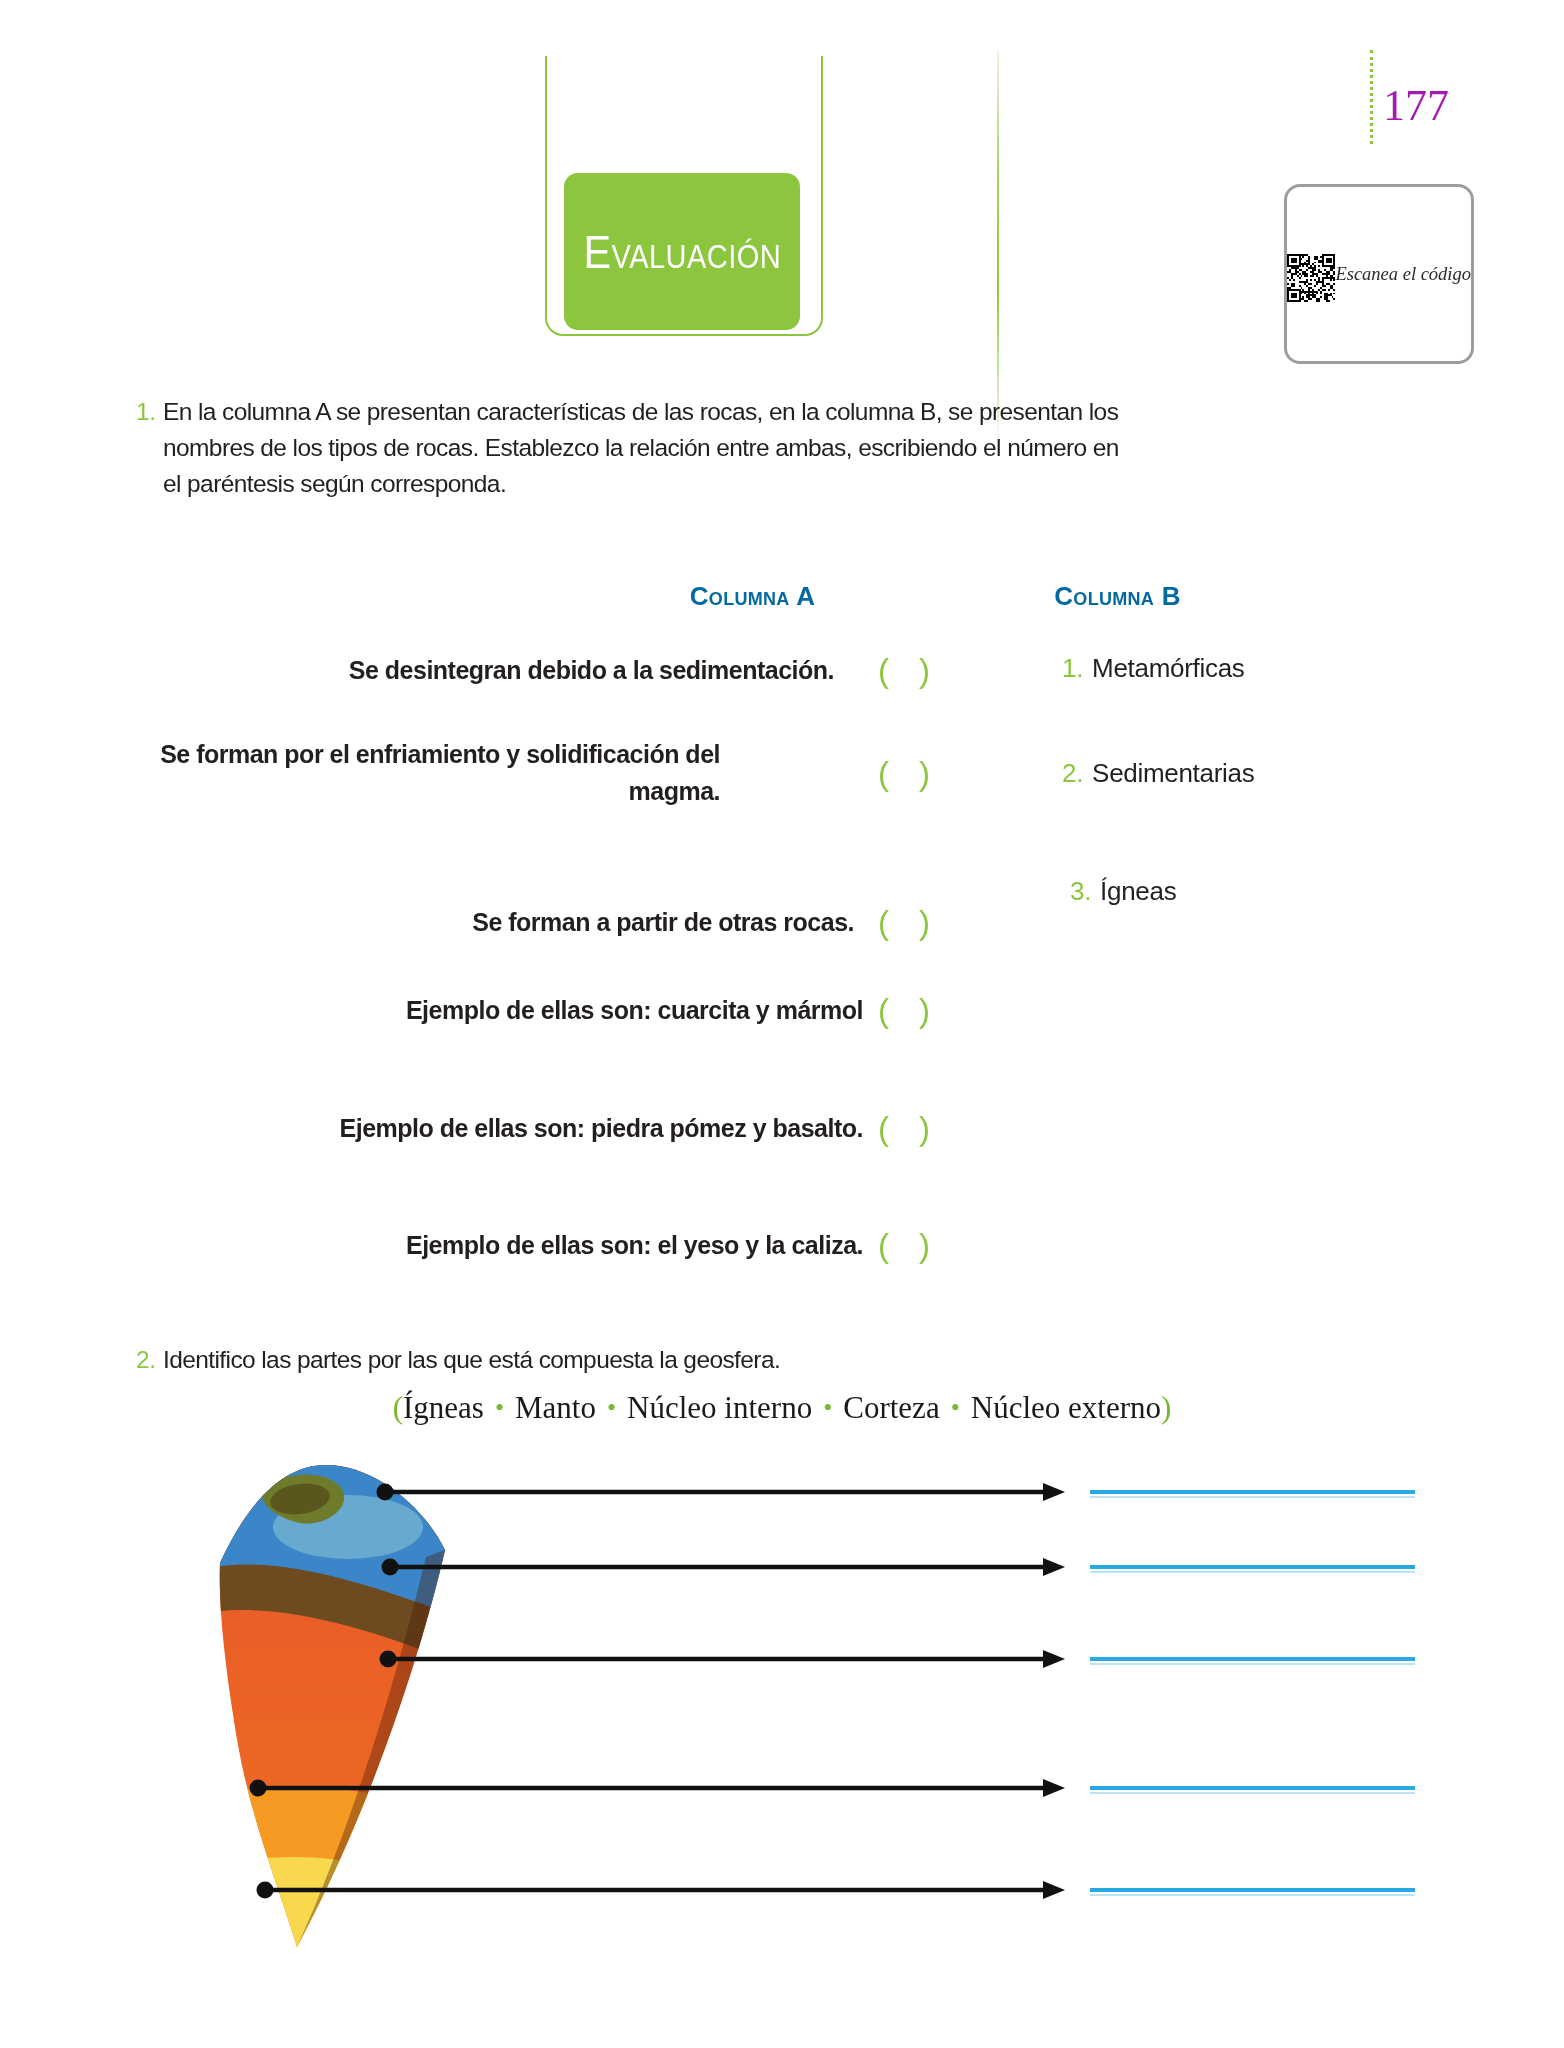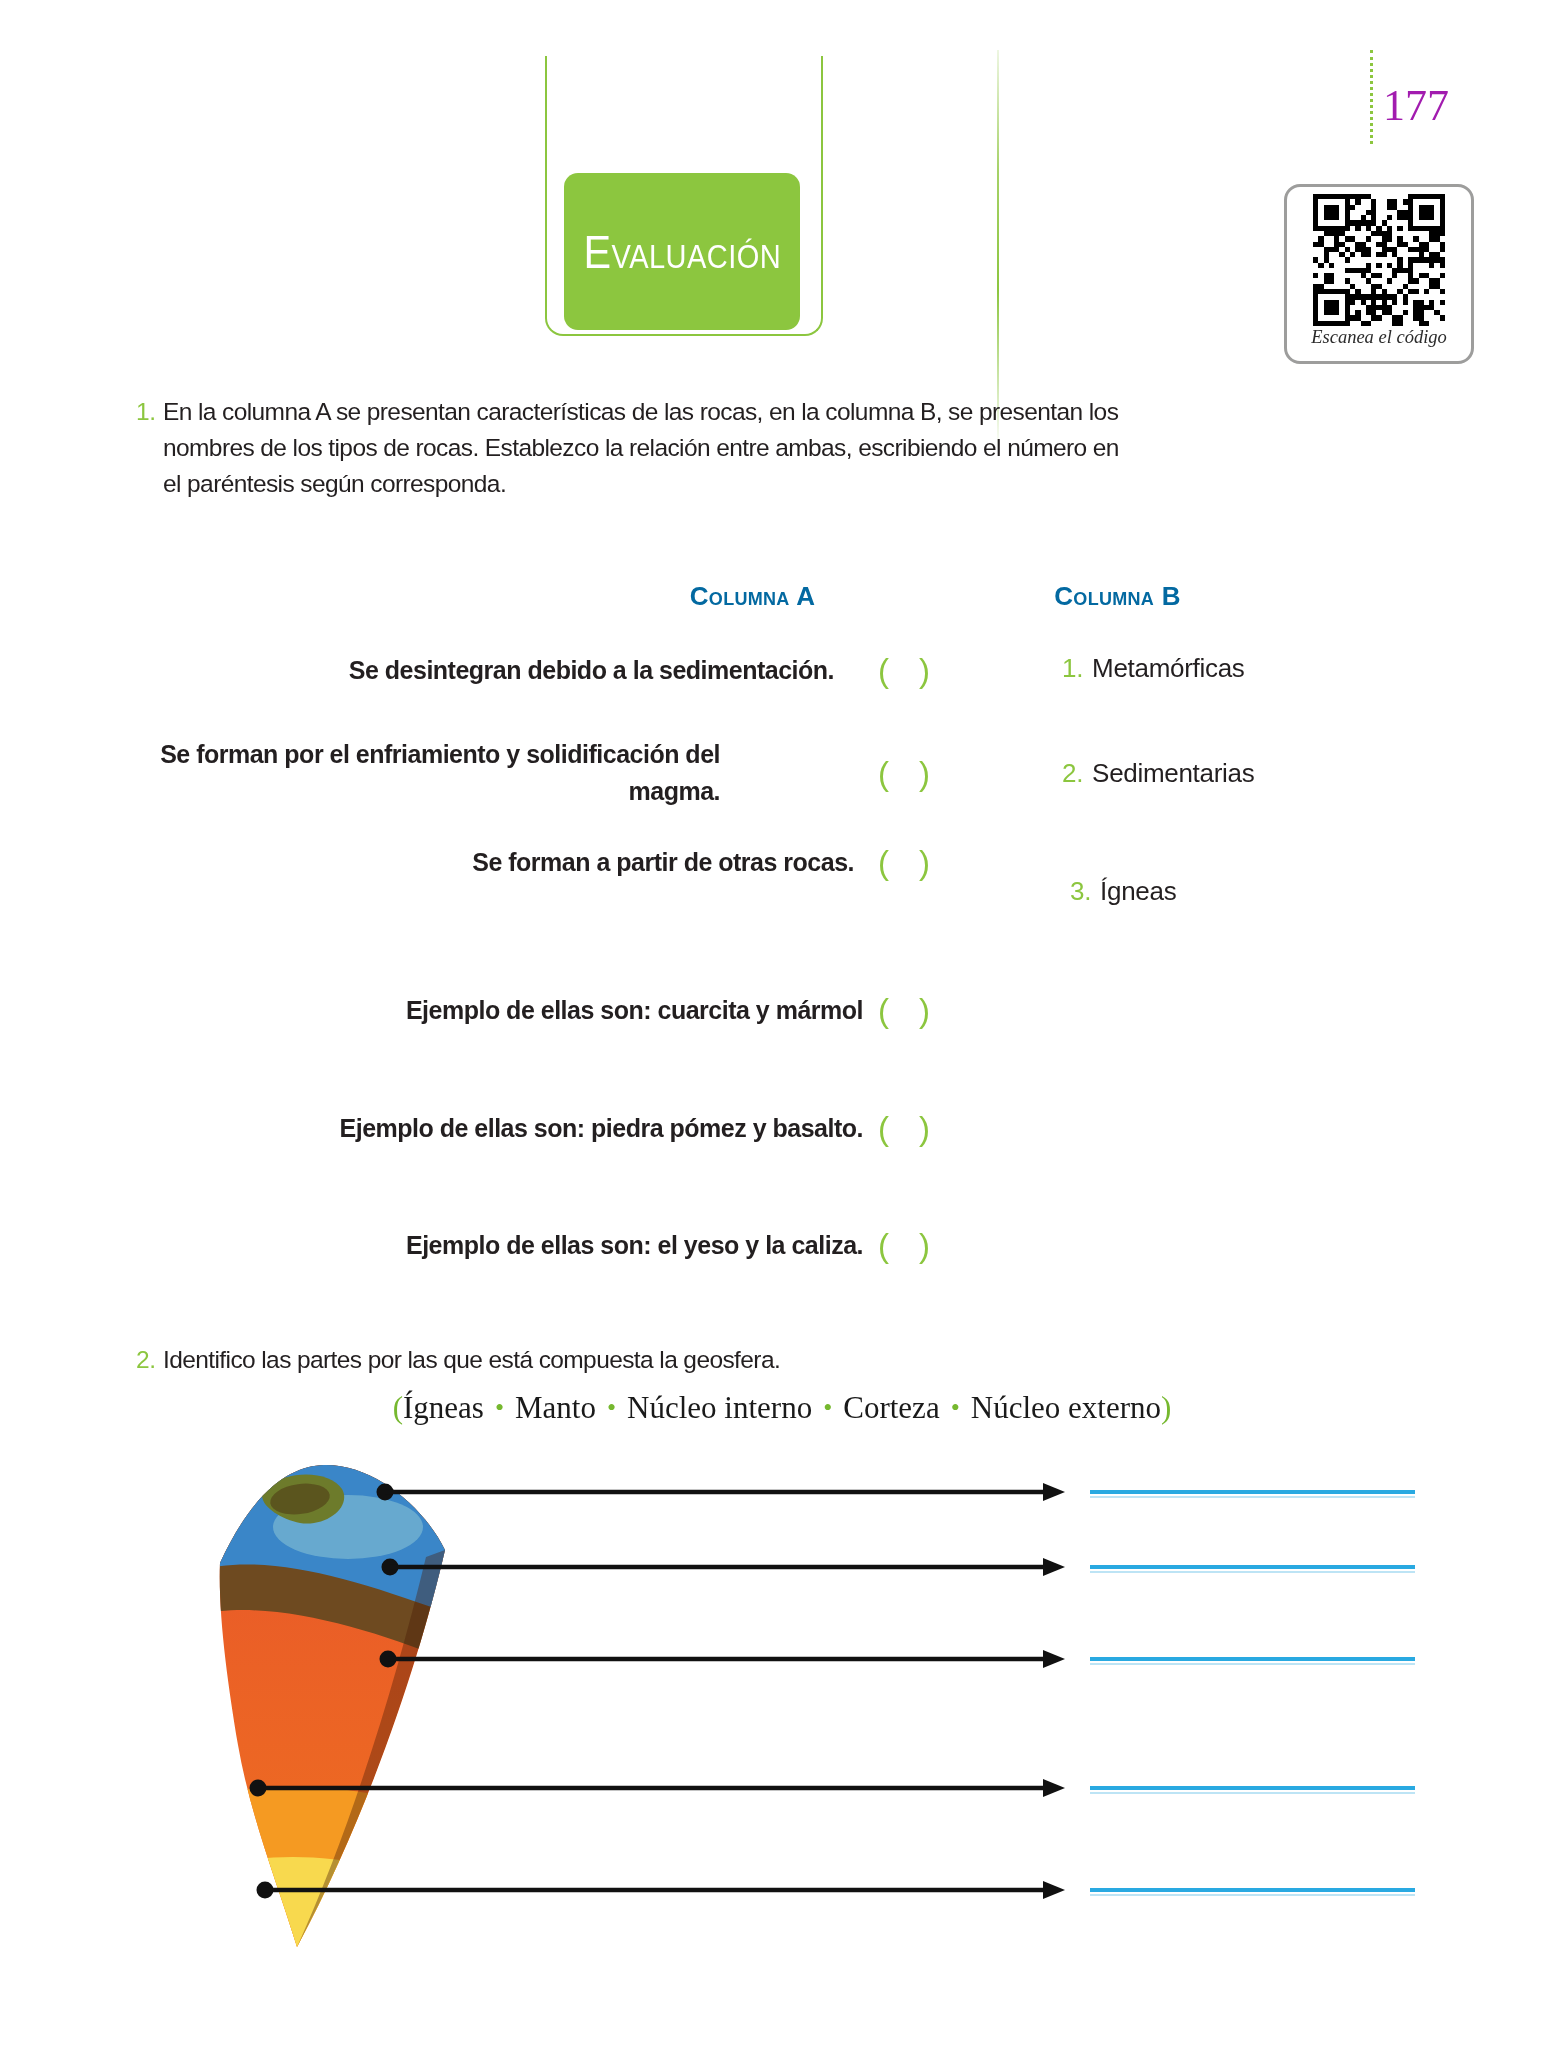--- a/index.html
+++ b/index.html
@@ -30,21 +30,21 @@
     position:absolute;left:1370px;top:50px;height:94px;width:0;
     border-left:3px dotted #8cc63f;
   }
   .pagenum{
     position:absolute;left:1383px;top:80px;
     font-family:"Liberation Serif",serif;font-weight:normal;font-size:44px;color:#a21caf;text-align:right;
   }
   .qr-box{
     position:absolute;left:1284px;top:184px;width:184px;height:174px;
     border:3px solid #9d9d9c;border-radius:16px;background:#fff;
-    display:flex;flex-direction:column;align-items:center;justify-content:flex-start;
+    display:flex;flex-direction:row;align-items:center;justify-content:flex-start;
   }
   .qr-svg{margin-top:7px;}
   .qr-caption{
     font-family:"Liberation Serif",serif;font-style:italic;font-size:18.5px;color:#2b2b2b;
     margin-top:1px;white-space:nowrap;
   }
   
   .ex-block{position:absolute;display:flex;align-items:flex-start;}
   .ex-num{color:#8cc63f;font-size:24.5px;line-height:36px;width:27px;flex:0 0 27px;letter-spacing:-0.5px;}
   .ex-text{font-size:24.5px;line-height:36px;letter-spacing:-0.6px;}
@@ -345,21 +345,21 @@
         <span>)</span>
       </span>
   </div>
   <div class="itemA wrap2" style="top:731px;height:84px;justify-content:space-between;">
     <span class="txt">Se forman por el enfriamiento y solidificación del magma.</span>
     <span class="parens">
         <span>(</span>
         <span>)</span>
       </span>
   </div>
-  <div class="itemA" style="top:842px;height:40px;gap:24px;">
+  <div class="itemA" style="top:902px;height:40px;gap:24px;">
     <span class="txt">Se forman a partir de otras rocas.</span>
     <span class="parens">
         <span>(</span>
         <span>)</span>
       </span>
   </div>
   <div class="itemA" style="top:990px;height:40px;">
     <span class="txt">Ejemplo de ellas son: cuarcita y mármol</span>
     <span class="parens">
         <span>(</span>

